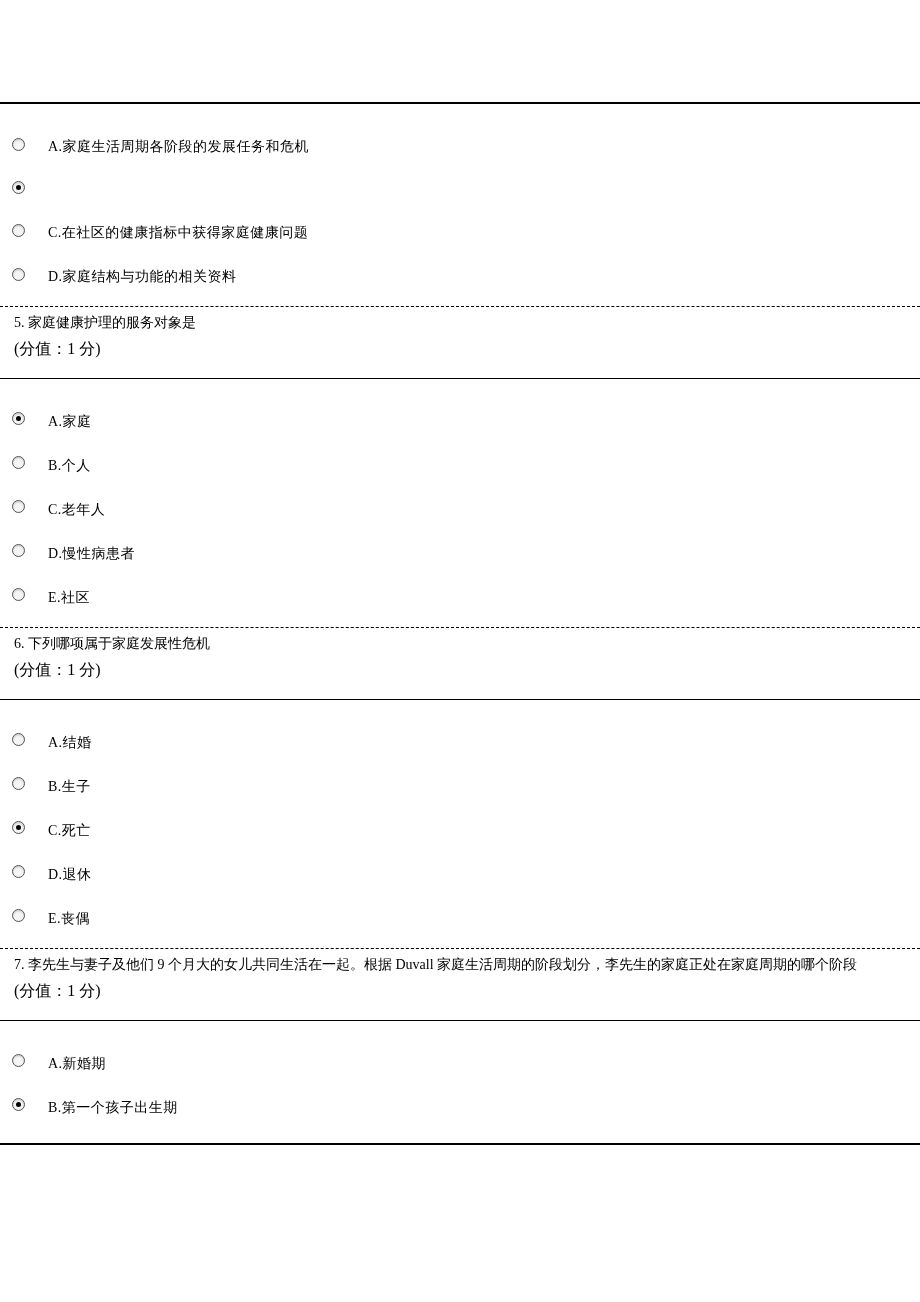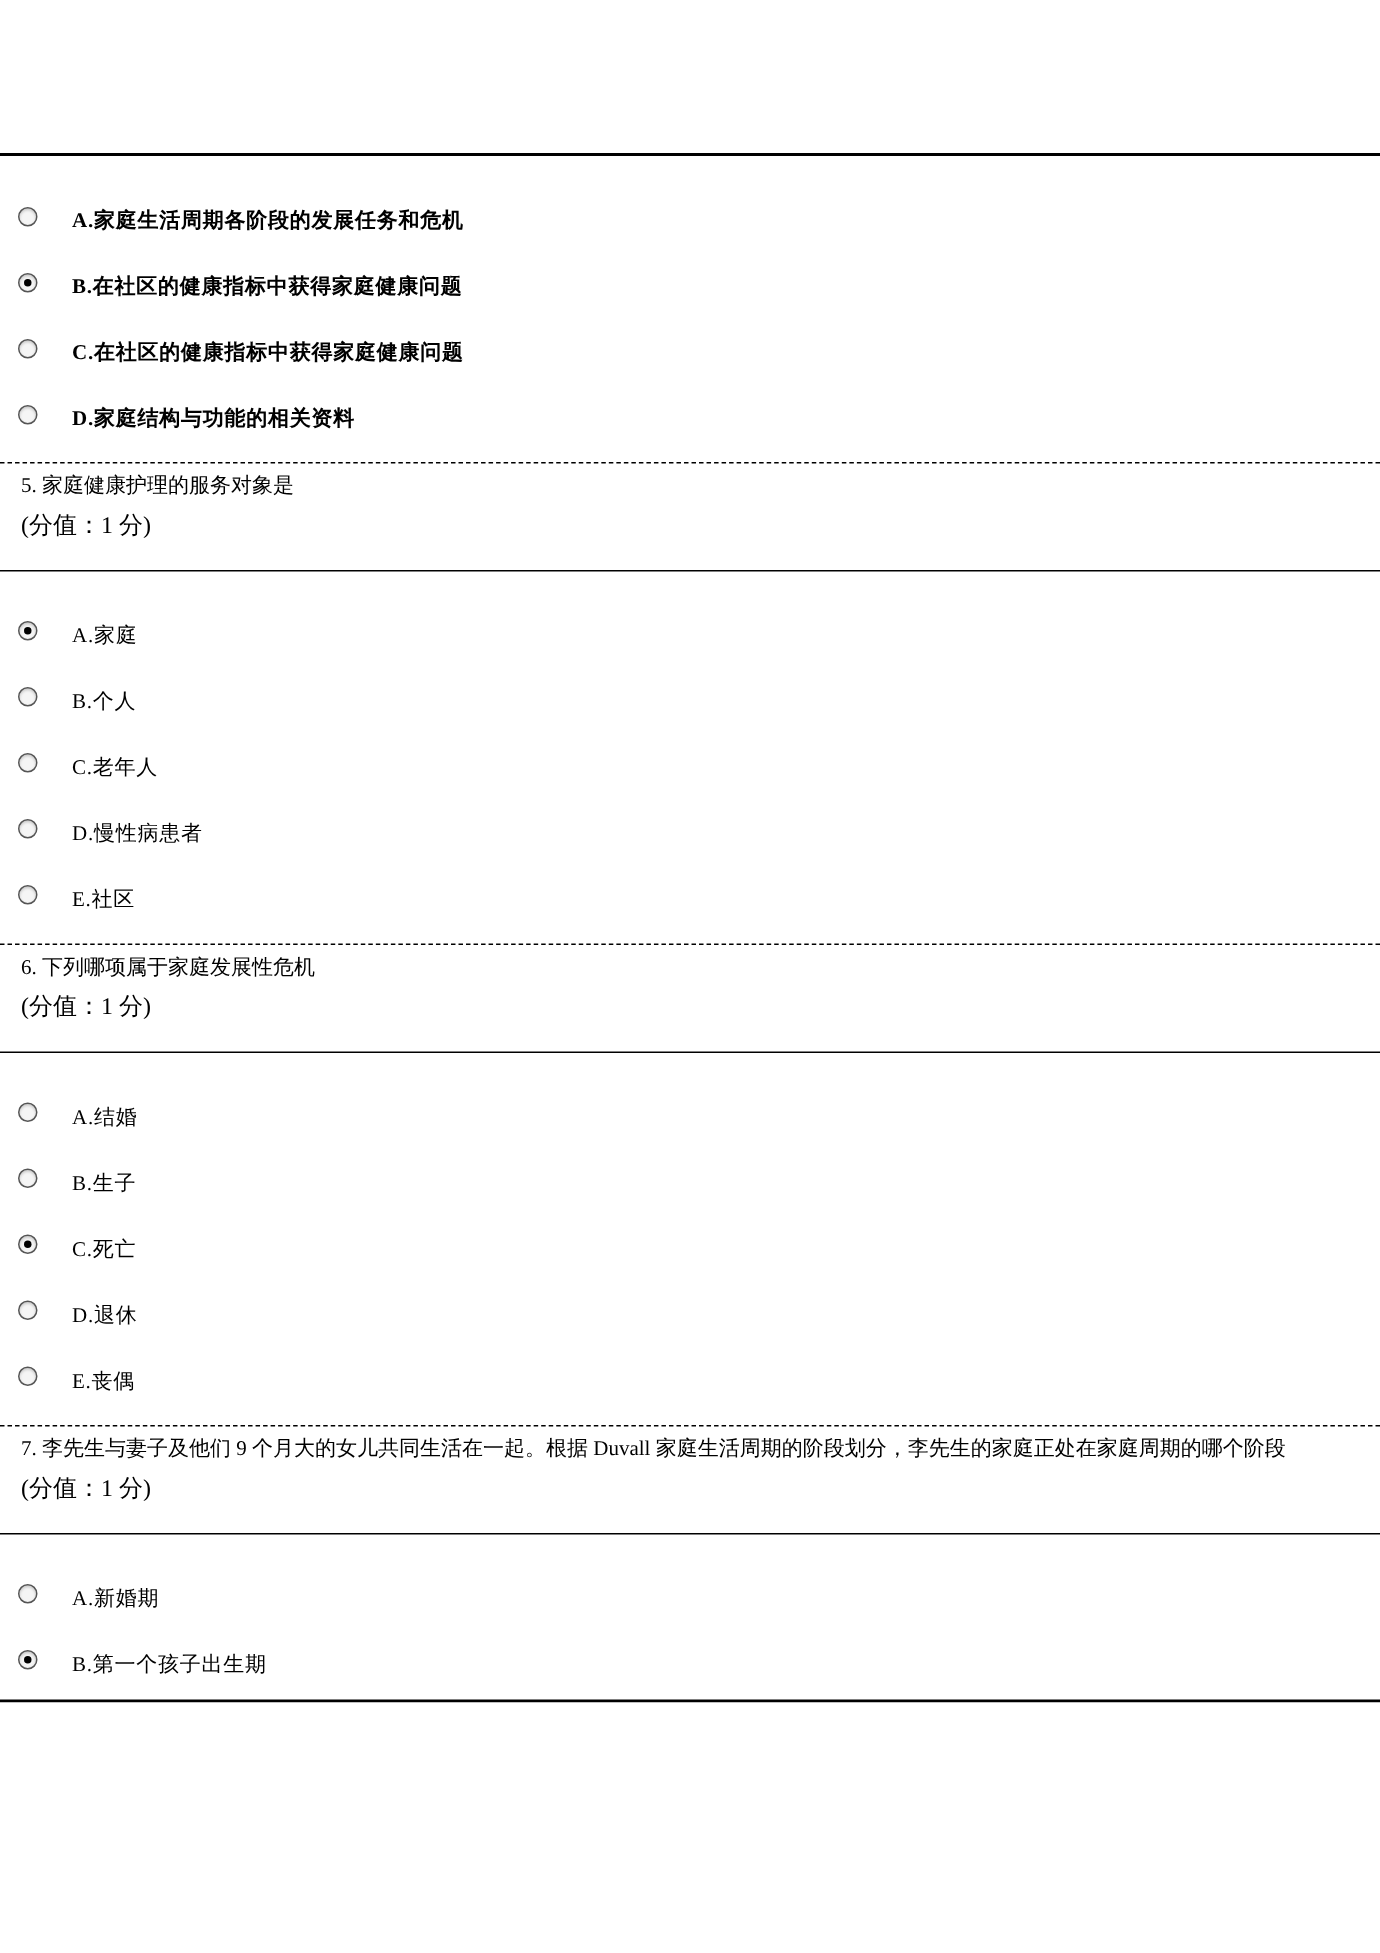--- a/index.html
+++ b/index.html
@@ -14,21 +14,20 @@
       background: #fff;
       width: 920px;
     }
     .question-block {
       border-top: 1.5px solid #000;
       border-bottom: 1.5px dashed #000;
     }
     .question-block.first {
       border-top: 2px solid #000;
       margin-top: 102px;
-      font-weight: bold;
     }
     .options-area {
       padding: 18px 0 10px 0;
     }
     .option-row {
       display: flex;
       align-items: center;
       padding: 10px 0 10px 12px;
       min-height: 42px;
     }
@@ -88,21 +87,20 @@
     <div class="option-row">
       <div class="radio-wrap">
         <div class="radio"></div>
       </div>
       <div class="option-text">A.家庭生活周期各阶段的发展任务和危机</div>
     </div>
     <div class="option-row">
       <div class="radio-wrap">
         <div class="radio selected"></div>
       </div>
-      <div class="option-text">B.在社区的健康指标中获得家庭健康问题</div>
     </div>
     <div class="option-row">
       <div class="radio-wrap">
         <div class="radio"></div>
       </div>
       <div class="option-text">C.在社区的健康指标中获得家庭健康问题</div>
     </div>
     <div class="option-row">
       <div class="radio-wrap">
         <div class="radio"></div>
@@ -199,21 +197,21 @@
 </div>
 
 <div>
   <div class="question-header">
     <span class="question-text">7.</span>
     <span class="question-text">李先生与妻子及他们 9 个月大的女儿共同生活在一起。根据 Duvall 家庭生活周期的阶段划分，李先生的家庭正处在家庭周期的哪个阶段</span><br>
     <span class="question-score">(分值：1 分)</span>
   </div>
   <div class="spacer-after-header"></div>
   <div class="question-block last-block" style="border-bottom:2px solid #000; border-top:1.5px solid #000;">
-    <div class="options-area" style="padding-bottom:4px;">
+    <div class="options-area" style="padding-bottom:16px;">
       <div class="option-row">
         <div class="radio-wrap">
           <div class="radio"></div>
         </div>
         <div class="option-text">A.新婚期</div>
       </div>
       <div class="option-row">
         <div class="radio-wrap">
           <div class="radio selected"></div>
         </div>

